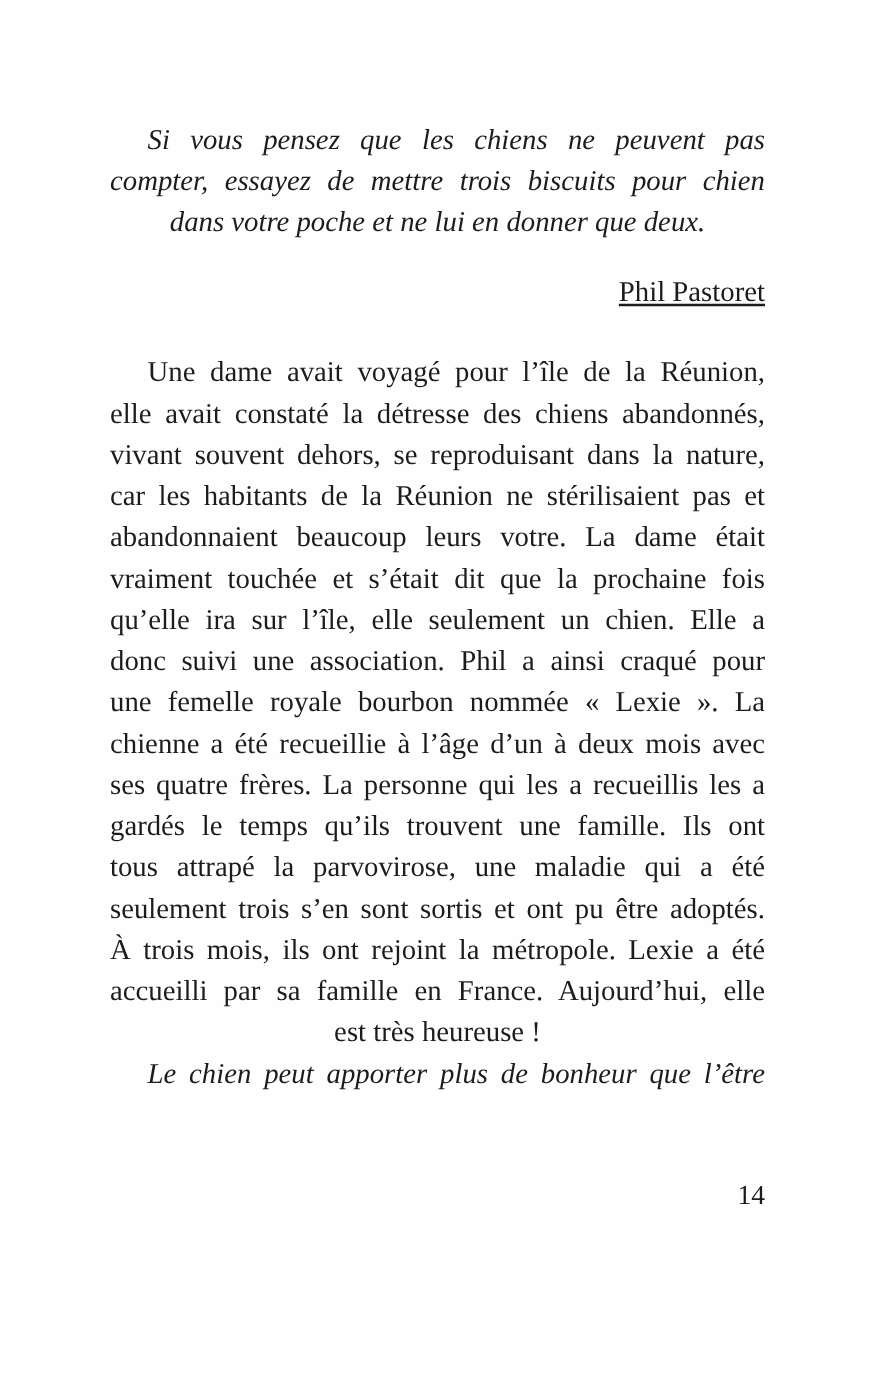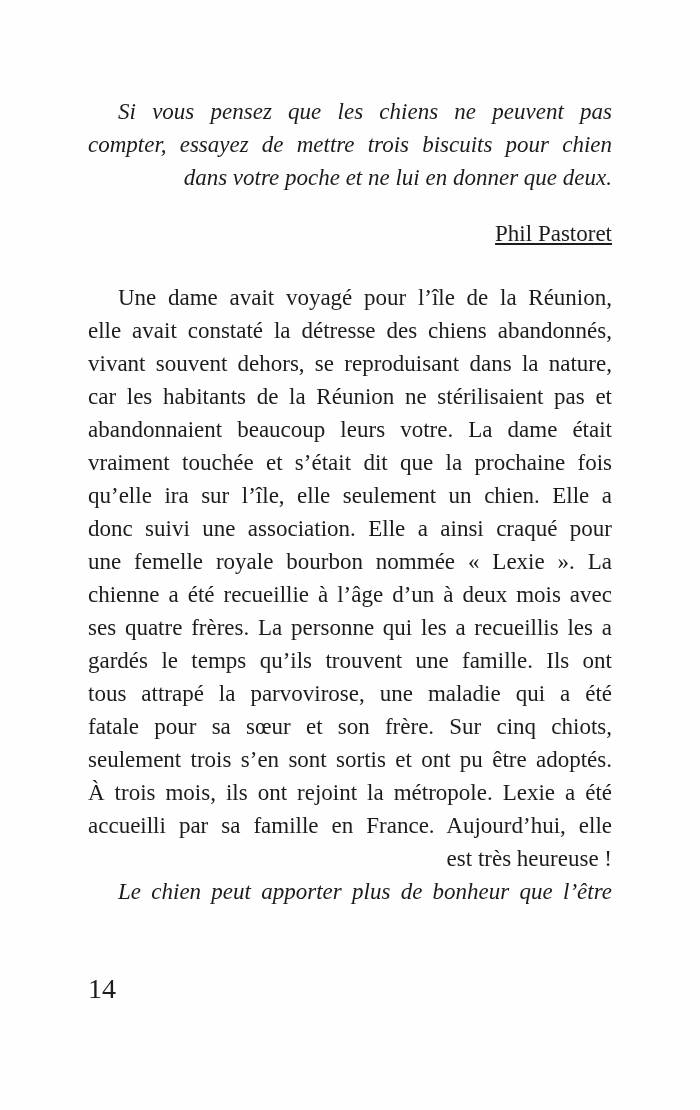--- a/index.html
+++ b/index.html
@@ -25,21 +25,21 @@
     top: 95px;
   }
   
   .jline {
     text-align: justify;
     text-align-last: justify;
     white-space: normal;
   }
   
   .lline {
-    text-align: right;
+    text-align: center;
     font-family: Liberation Serif, serif;
   }
   .indent {
     padding-left: 30px;
   }
   .epigraph {
     font-style: italic;
   }
   .attribution {
     margin-top: 23px;
@@ -48,22 +48,22 @@
     text-decoration: underline;
   }
   .story {
     margin-top: 31px;
   }
   .moral {
     font-style: italic;
   }
   .page-number {
     margin-top: 64px;
-    font-size: 28px;
-    text-align: left;
+    font-size: 22px;
+    text-align: right;
   }
 </style>
 </head>
 <body>
 
 <div class="page">
   <div class="column">
 
     <div class="epigraph">
       <div class="jline indent">Si vous pensez que les chiens ne peuvent pas</div>
@@ -74,27 +74,26 @@
     <div class="attribution">Phil Pastoret</div>
 
     <div class="story">
       <div class="jline indent">Une dame avait voyagé pour l’île de la Réunion,</div>
       <div class="jline">elle avait constaté la détresse des chiens abandonnés,</div>
       <div class="jline">vivant souvent dehors, se reproduisant dans la nature,</div>
       <div class="jline">car les habitants de la Réunion ne stérilisaient pas et</div>
       <div class="jline">abandonnaient beaucoup leurs votre. La dame était</div>
       <div class="jline">vraiment touchée et s’était dit que la prochaine fois</div>
       <div class="jline">qu’elle ira sur l’île, elle seulement un chien. Elle a</div>
-      <div class="jline">donc suivi une association. Elle a ainsi craqué pour</div>
+      <div class="jline">donc suivi une association. Phil a ainsi craqué pour</div>
       <div class="jline">une femelle royale bourbon nommée « Lexie ». La</div>
       <div class="jline">chienne a été recueillie à l’âge d’un à deux mois avec</div>
       <div class="jline">ses quatre frères. La personne qui les a recueillis les a</div>
       <div class="jline">gardés le temps qu’ils trouvent une famille. Ils ont</div>
       <div class="jline">tous attrapé la parvovirose, une maladie qui a été</div>
-      <div class="jline">fatale pour sa sœur et son frère. Sur cinq chiots,</div>
       <div class="jline">seulement trois s’en sont sortis et ont pu être adoptés.</div>
       <div class="jline">À trois mois, ils ont rejoint la métropole. Lexie a été</div>
       <div class="jline">accueilli par sa famille en France. Aujourd’hui, elle</div>
       <div class="lline">est très heureuse !</div>
     </div>
 
     <div class="moral">
       <div class="jline indent">Le chien peut apporter plus de bonheur que l’être</div>
     </div>
 

